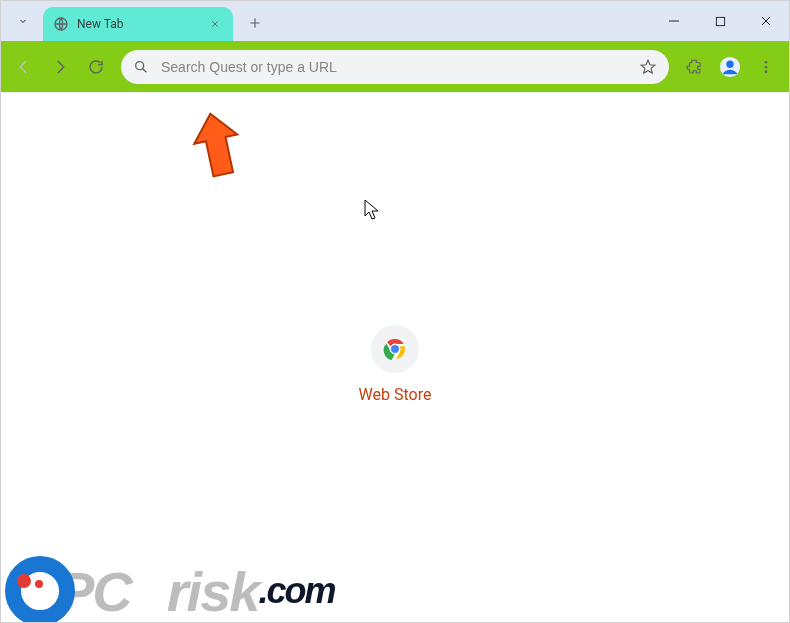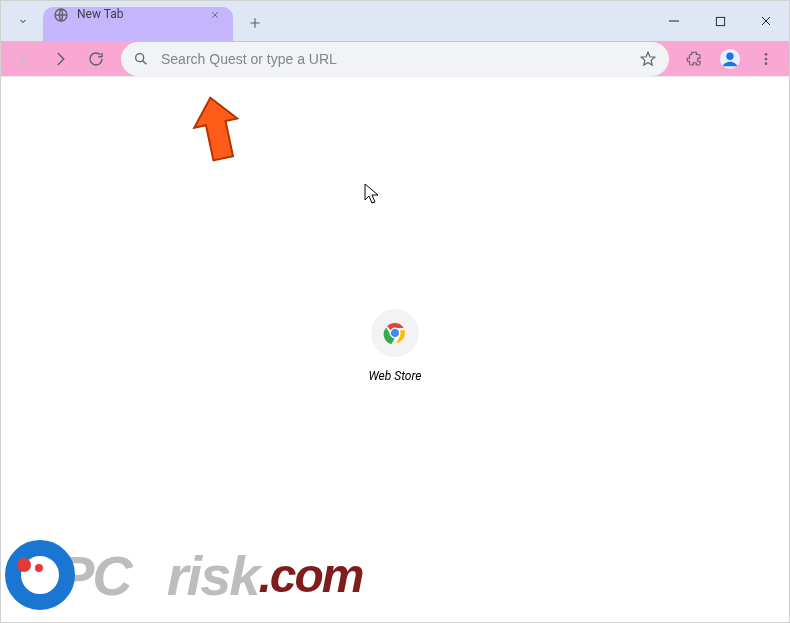--- a/index.html
+++ b/index.html
@@ -21,46 +21,46 @@
     position: relative;
   }
   .tab-dropdown {
     width: 28px; height: 28px;
     margin: 0 0 6px 8px;
     border-radius: 50%;
     display:flex; align-items:center; justify-content:center;
     color:#202124;
   }
   .tab {
-    background:#c4b5fd;
+    background:#5eead4;
     height:34px;
     margin-left:6px;
     border-top-left-radius:10px;
     border-top-right-radius:10px;
-    display:flex; 
+    display:flex; align-items:center;
     padding:0 10px 0 10px;
     min-width:190px;
     position:relative;
   }
   .tab .favicon { width:16px; height:16px; margin-right:8px; display:flex;align-items:center;justify-content:center;}
   .tab .title { font-size:12px; color:#3c4043; flex:1; }
   .tab .close { width:16px;height:16px;display:flex;align-items:center;justify-content:center;border-radius:50%;color:#5f6368;}
   .newtab-btn {
     width:28px;height:28px;margin:0 0 4px 8px;border-radius:50%;
     display:flex;align-items:center;justify-content:center;color:#5f6368;
   }
   .win-controls {
     position:absolute; right:0; top:0; height:40px; display:flex;
   }
   .win-controls div {
     width:46px; display:flex;align-items:center;justify-content:center;color:#202124;
   }
   
   .toolbar {
-    height:36px; background:#f9a8d4; display:flex;align-items:center;padding:0 6px;gap:2px;
+    height:52px; background:#84cc16; display:flex;align-items:center;padding:0 6px;gap:2px;
     border-bottom:1px solid #e8eaed;
   }
   .icon-btn {
     width:34px;height:34px;border-radius:50%;
     display:flex;align-items:center;justify-content:center;color:#5f6368;
   }
   .icon-btn.disabled { color:#bdc1c6; }
   .omnibox {
     flex:1; height:34px; background:#f1f3f4; border-radius:17px;
     display:flex;align-items:center; padding:0 12px; margin:0 6px;
@@ -81,39 +81,39 @@
     position:relative; height:calc(623px - 40px - 44px - 2px); background:#fff;
   }
   .shortcut {
     position:absolute; left:50%; top:232px; transform:translateX(-50%);
     width:112px; text-align:center;
   }
   .shortcut .tile {
     width:48px;height:48px;border-radius:50%;background:#f1f3f4;
     margin:0 auto 12px;display:flex;align-items:center;justify-content:center;
   }
-  .shortcut .label { font-size:12px; color:#000000;font-style:italic; }
+  .shortcut .label { font-size:16px; color:#c2410c; }
   .cursor {
     position:absolute; left:363px; top:106px; pointer-events:none;
   }
   .arrow-annotation {
     position:absolute; left:188px; top:16px; pointer-events:none;
   }
   
   .watermark {
     position:absolute; left:4px; bottom:4px;
     font-family: Arial, sans-serif;
     font-weight:700; font-style:italic;
     font-size:56px; letter-spacing:-2px;
     color:#bdbdbd;
     display:flex; align-items:center;
   }
   .watermark .pc { color:#bdbdbd; }
   .watermark .risk { color:#bdbdbd;margin-left:36px; }
-  .watermark .dotcom { font-size:48px; color:#7f1d1d; font-style:italic;}
+  .watermark .dotcom { font-size:36px; color:#0f172a; font-style:italic;}
   .wm-ring {
     width:70px;height:70px;border:16px solid #1976d2;border-radius:50%;
     position:relative; margin-right:-18px;
   }
   .wm-ring::before, .wm-ring::after {
     content:""; position:absolute; border-radius:50%; background:#e53935;
   }
   .wm-ring::before { width:14px;height:14px; left:-4px; top:2px; }
   .wm-ring::after  { width:8px;height:8px; left:14px; top:8px; }
   svg { display:block; }

